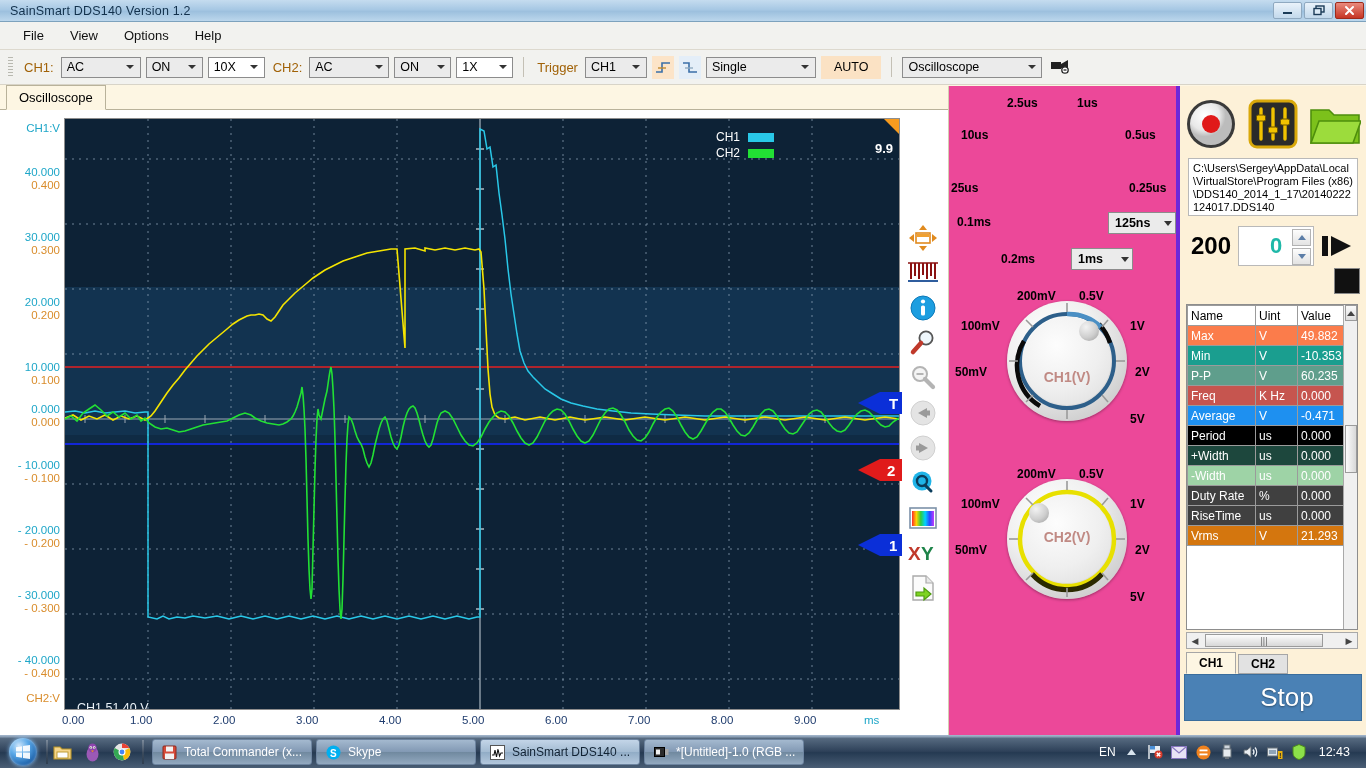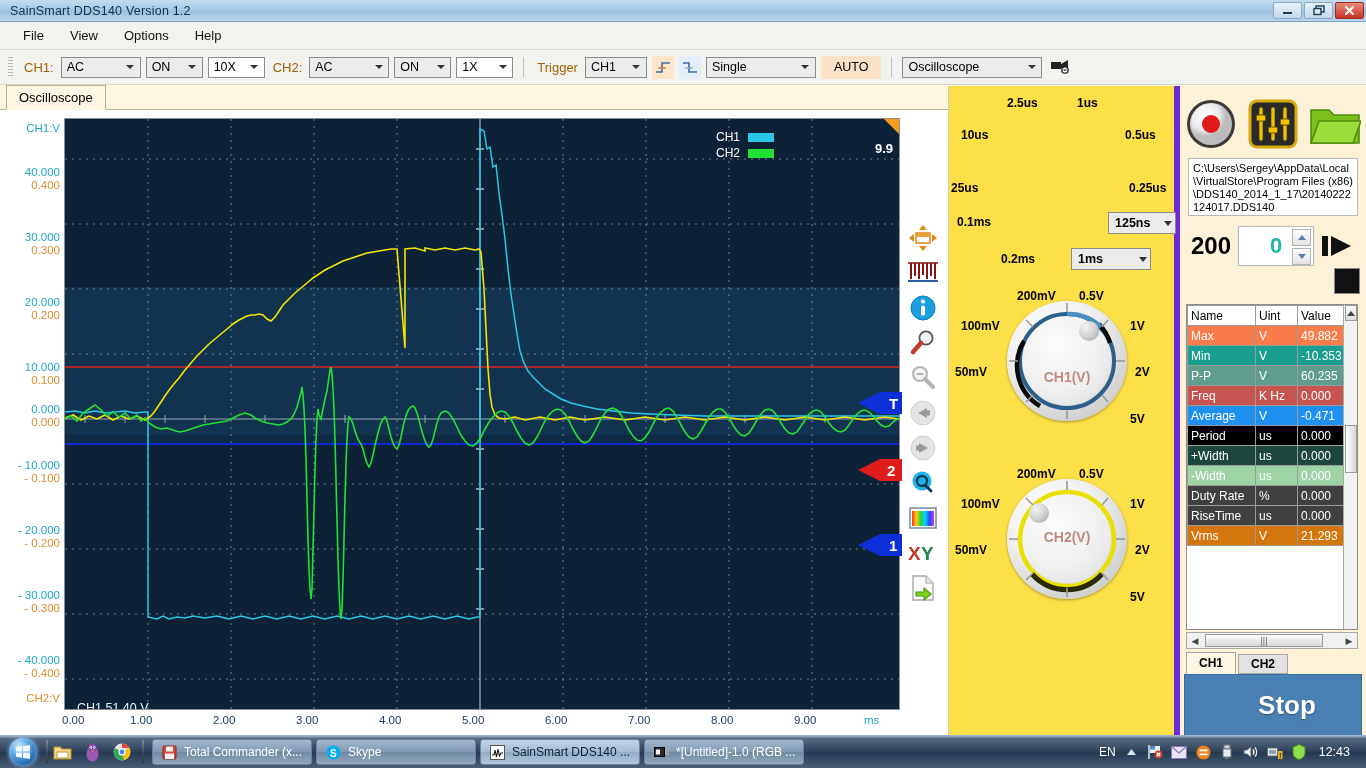--- a/index.html
+++ b/index.html
@@ -104,21 +104,21 @@
   
   .rail {
     position:absolute; left:900px; top:112px; width:46px; height:390px;
     display:flex; flex-direction:column; align-items:center; gap:3px;
   }
   .rail .ic { width:34px;height:32px; display:flex;align-items:center;justify-content:center; }
 
   
   .knobpanel {
     position:absolute; left:948px; top:86px; width:232px; height:652px;
-    background:#fde047; border-left:1px solid #d6cdb2; border-right:6px solid #6d28d9;
+    background:#ec4899; border-left:1px solid #d6cdb2; border-right:4px solid #6d28d9;
   }
   .knobwrap { position:absolute; }
   .knob { position:absolute; border-radius:50%;
           background:radial-gradient(circle at 36% 30%, #ffffff 0%, #f0f0f0 40%, #d2d2d2 75%, #c0c0c0 100%);
           box-shadow:0 1px 3px rgba(0,0,0,.35);}
   .knob-inner{ position:absolute; border-radius:50%;
           background:radial-gradient(circle at 38% 32%, #fdfdfd 0%, #efefef 55%, #dcdcdc 100%); }
   .knob-name{ position:absolute; width:100%; text-align:center; color:#c08a84; font-weight:bold;}
   .knob-dot{ position:absolute; border-radius:50%;
           background:radial-gradient(circle at 35% 30%, #f3f3f3 0%, #cecece 55%, #9b9b9b 100%);}
@@ -172,24 +172,24 @@
   .hscroll .btn{ position:absolute;top:0;width:16px;height:15px;display:flex;align-items:center;justify-content:center;font-size:9px;color:#444;}
   .hscroll .th{ position:absolute; left:18px; top:1px; width:118px; height:13px;
                 background:linear-gradient(180deg,#fcfcfc,#d8d8d8); border:1px solid #9b9b9b;
                 display:flex;align-items:center;justify-content:center;font-size:9px;color:#666;}
 
   .chtabs{ position:absolute; left:6px; top:566px; height:22px; display:flex; gap:2px; align-items:flex-end;}
   .chtab{ height:20px; padding:0 12px; font-size:12px; font-weight:bold; display:flex;align-items:center;
           border:1px solid #a6a6a6; background:#e2e2e2; }
   .chtab.active{ background:#fdf6e3; height:22px; border-bottom-color:#fdf6e3;}
   .stopbtn{
-    position:absolute; left:4px; top:588px; width:178px; height:62px;
+    position:absolute; left:4px; top:588px; width:178px; height:47px;
     background:#4a81b5; border:1px solid #3a6d9c; color:#fff;
     display:flex;align-items:center;justify-content:center;
-    font-size:26px; font-weight:bold; text-shadow:0 1px 2px rgba(0,0,0,.4);padding-left:28px;
+    font-size:26px; font-weight:normal; text-shadow:0 1px 2px rgba(0,0,0,.4);padding-left:28px;
   }
 
   
   .taskbar{
     position:absolute; left:0; bottom:0; width:1366px; height:33px;
     background:linear-gradient(180deg,#8fa3ba 0%, #5e7governed 1%, #44586f 6%, #2c3f55 50%, #21334a 52%, #42566d 100%);
     background:linear-gradient(180deg,#9cb0c6 0%, #55697f 8%, #2e4159 48%, #253a52 52%, #4a5e75 100%);
     border-top:1px solid #9fb2c8;
     display:flex; align-items:center;
   }
@@ -653,21 +653,21 @@
       <div class="klab" style="left:52px;top:166px;">0.2ms</div>
       <div class="klab" style="left:8px;top:129px;">0.1ms</div>
       <div class="klab" style="left:2px;top:95px;">25us</div>
       <div class="klab" style="left:12px;top:42px;">10us</div>
 
 
       <div class="ksel" style="left:159px;top:126px;width:68px;">
         <span>125ns</span>
         <span class="arr"></span>
       </div>
-      <div class="ksel" style="left:122px;top:162px;width:80px;">
+      <div class="ksel" style="left:122px;top:162px;width:62px;">
         <span>1ms</span>
         <span class="arr"></span>
       </div>
     </div>
 
     <div class="knobwrap" style="left:0;top:195px;width:232px;height:180px;">
       <div class="klab" style="left:68px;top:8px;">200mV</div>
       <div class="klab" style="left:130px;top:8px;">0.5V</div>
       <div class="klab" style="left:181px;top:38px;">1V</div>
       <div class="klab" style="left:186px;top:84px;">2V</div>

